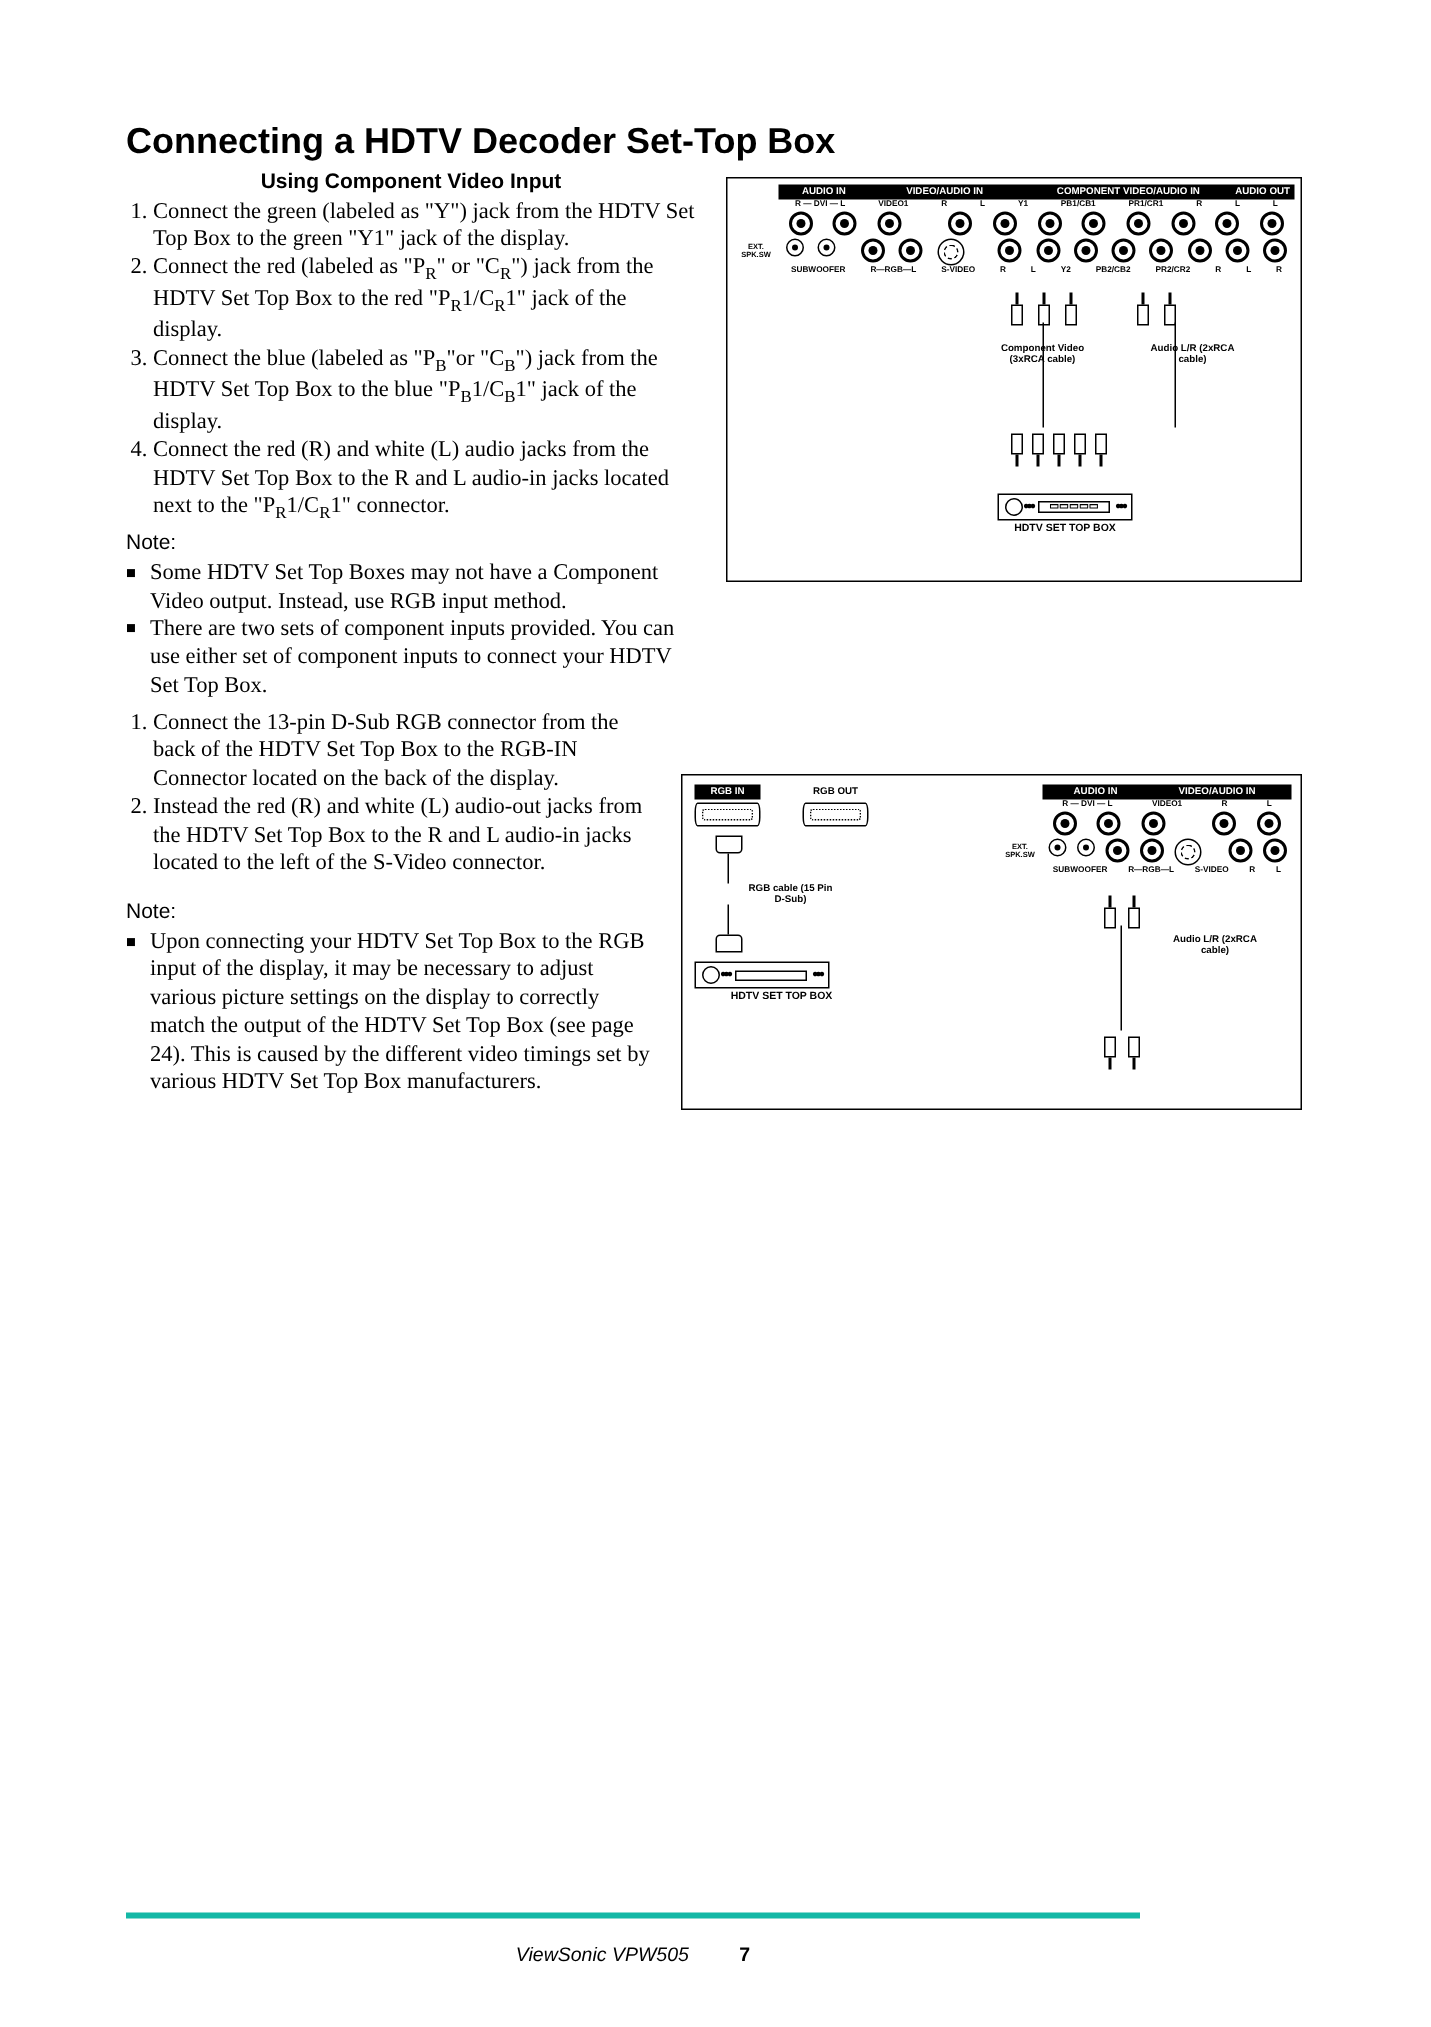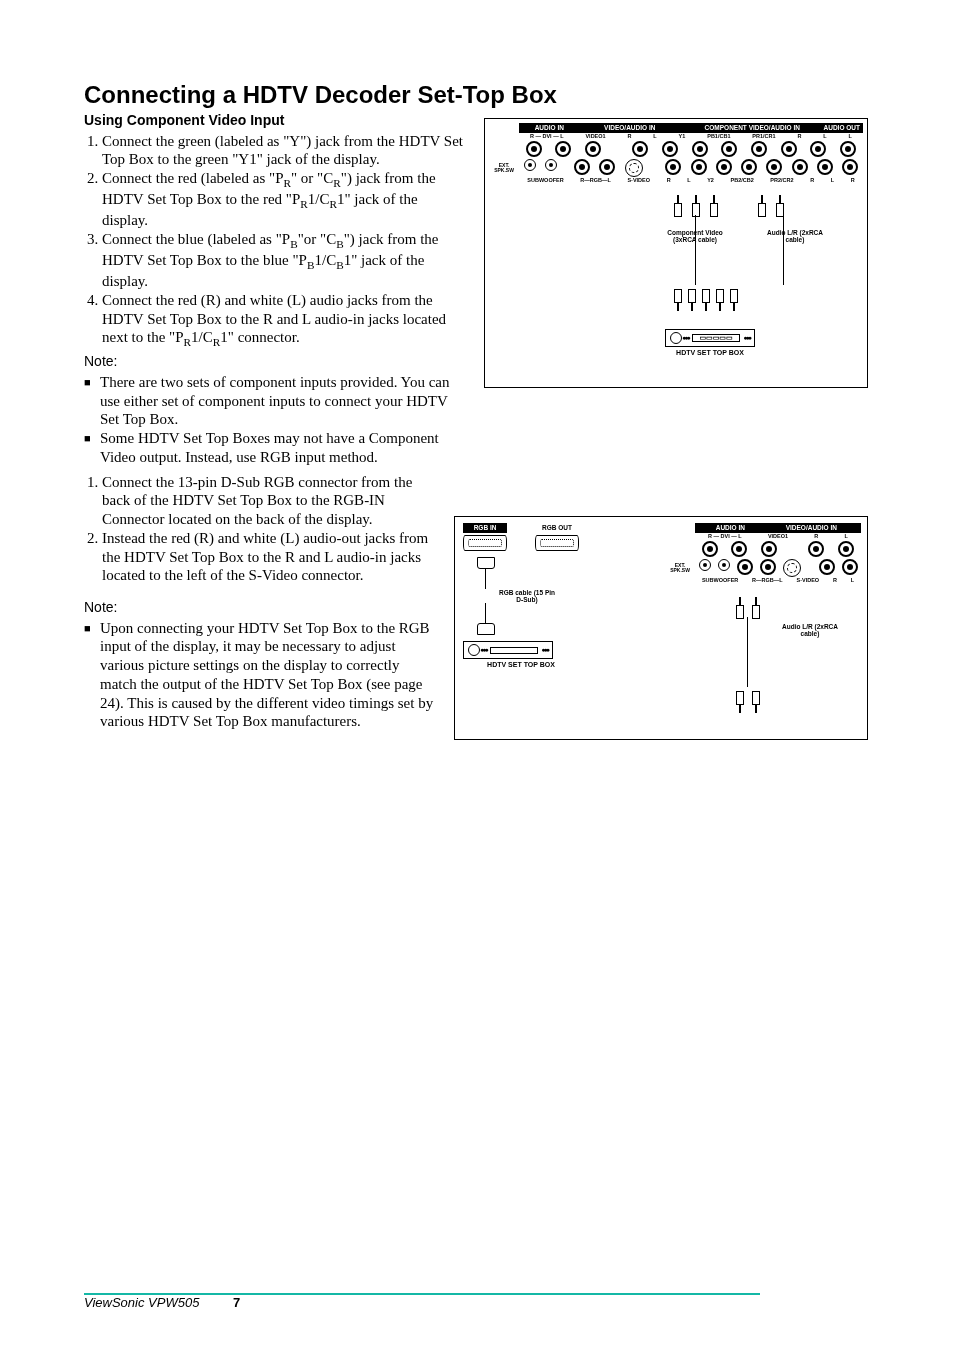--- a/index.html
+++ b/index.html
@@ -22,20 +22,21 @@
     font-family: Arial, Helvetica, sans-serif;
     font-weight: bold;
     font-size: 24px;
     margin: 0 0 2px 0;
   }
   .sub {
     font-family: Arial, Helvetica, sans-serif;
     font-weight: bold;
     font-size: 14px;
     margin: 2px 0 2px 0;
+    text-align: center;
   }
   .note-head {
     font-family: Arial, Helvetica, sans-serif;
     font-weight: normal;
     font-size: 14px;
     margin: 4px 0 2px 0;
   }
   ol {
     margin: 0 0 4px 0;
     padding-left: 18px;
@@ -179,23 +180,23 @@
     border:1px solid #000;
     border-radius:0 0 3px 3px;
     position:relative;
   }
 
   
   .footer {
     position: absolute;
     bottom: 40px;
     left: 84px; right: 84px;
-    border-top: 2px solid #14b8a6;
-    padding-top: 0;
-    text-align: left;
+    border-top: 4px solid #14b8a6;
+    padding-top: 16px;
+    text-align: center;
     font-family: Arial, Helvetica, sans-serif;
     font-size: 13px;
     font-style: italic;
   }
   .footer .pagenum {
     font-weight: bold;
     font-style: normal;
     margin-left: 30px;
   }
 </style>
@@ -209,22 +210,22 @@
   <div class="left-col">
     <div class="sub">Using Component Video Input</div>
     <ol>
       <li>Connect the green (labeled as "Y") jack from the HDTV Set Top Box  to the green "Y1" jack of the display.</li>
       <li>Connect the red (labeled as "P<span class="sub-char">R</span>" or "C<span class="sub-char">R</span>") jack from the HDTV Set Top Box to the red "P<span class="sub-char">R</span>1/C<span class="sub-char">R</span>1" jack of the display.</li>
       <li>Connect the blue (labeled as "P<span class="sub-char">B</span>"or "C<span class="sub-char">B</span>") jack from the HDTV Set Top Box to the blue  "P<span class="sub-char">B</span>1/C<span class="sub-char">B</span>1" jack of the display.</li>
       <li>Connect the red (R) and white (L) audio jacks from the HDTV Set Top Box to the R and L audio-in jacks located next to the "P<span class="sub-char">R</span>1/C<span class="sub-char">R</span>1" connector.</li>
     </ol>
     <div class="note-head">Note:</div>
     <ul class="notes">
+      <li>Some HDTV Set Top Boxes may not have a Component Video output.  Instead, use RGB input method.</li>
       <li>There are two sets of component inputs provided.  You can use either set of component inputs to connect your HDTV Set Top Box.</li>
-      <li>Some HDTV Set Top Boxes may not have a Component Video output.  Instead, use RGB input method.</li>
     </ul>
   </div>
 
   <div class="left-col-narrow" style="margin-top:6px;">
     <ol>
       <li>Connect the 13-pin D-Sub RGB connector from the back of the HDTV Set Top Box to the RGB-IN Connector located on the back of the display.</li>
       <li>Instead the red (R) and white (L) audio-out jacks from the HDTV Set Top Box to the R and L audio-in jacks located to the left of the S-Video connector.</li>
     </ol>
     <div class="note-head" style="margin-top:14px;">Note:</div>
     <ul class="notes">

